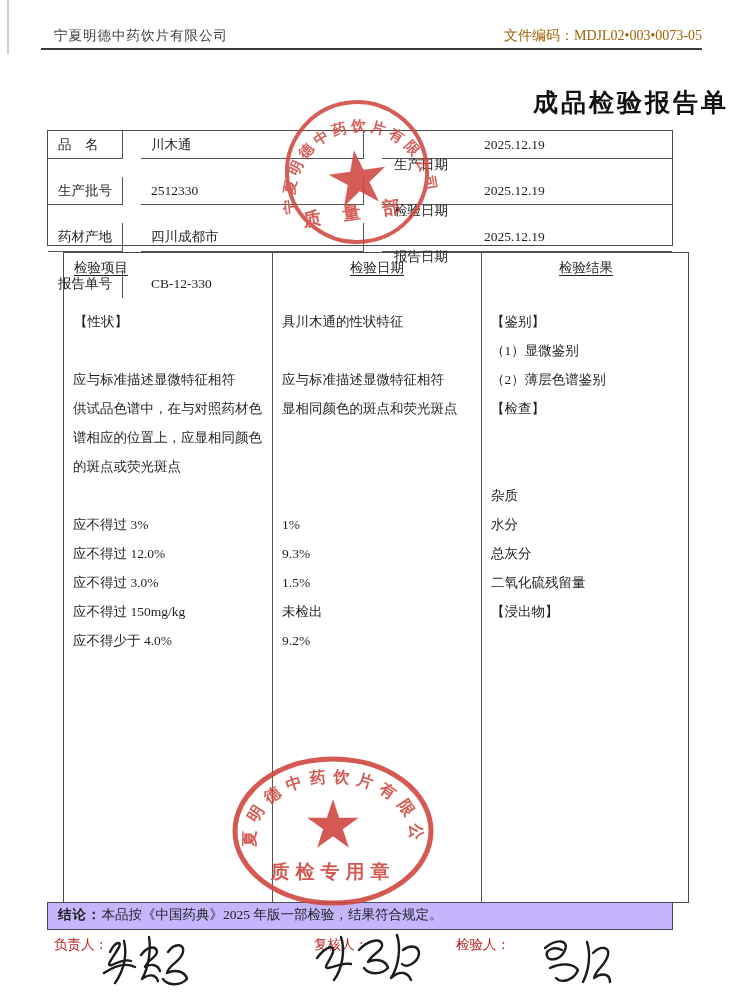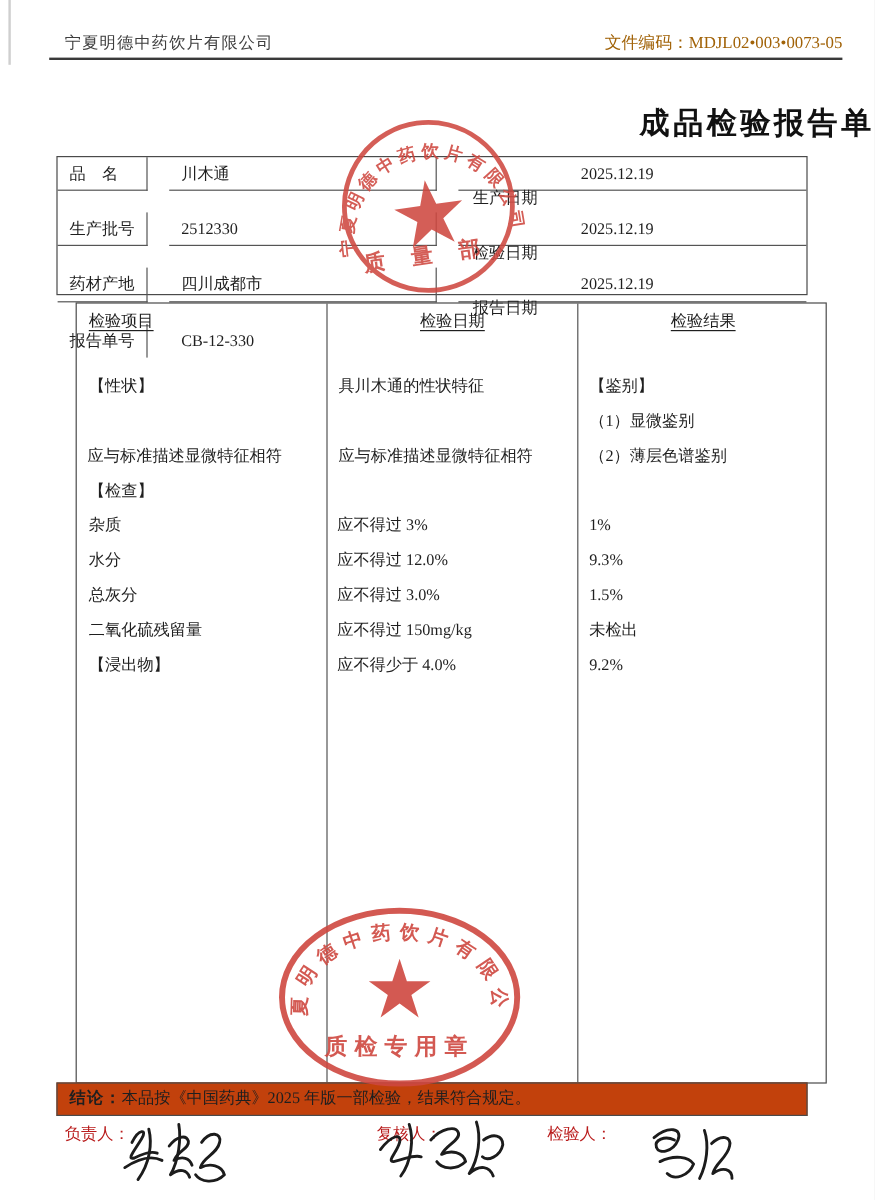--- a/index.html
+++ b/index.html
@@ -45,21 +45,21 @@
   .ig-head { height:54px; padding-top:7px; line-height:20px; }
   .ig-head span { text-decoration:underline; text-underline-offset:3px; }
   .ig-head.c1 { text-align:left; padding-left:10px; }
   .ig-head.c2, .ig-head.c3 { text-align:center; }
   .c1 { padding:0 6px 0 10px; }
   .c2 { padding:0 8px 0 9px; }
   .c3 { padding:0 6px 0 10px; }
   
   .conclusion {
     position:absolute; left:47px; top:902px; width:626px; height:28px;
-    box-sizing:border-box; border:1.6px solid #4a4a4a; background:#c2410c;
+    box-sizing:border-box; border:1.6px solid #4a4a4a; background:#c4b5fd;
     font-size:13.5px; line-height:24px; padding-left:10px;
   }
   .conclusion b { letter-spacing:1px; }
   
   .sig-label { position:absolute; top:936px; font-size:13.5px; color:#b91c1c; }
   .sl1 { left:54px; } .sl2 { left:266px;margin-left:48px; } .sl3 { left:456px; }
   .sig-svg { position:absolute; }
   .sg1 { left:96px;  top:928px; }
   .sg2 { left:310px; top:923px; }
   .sg3 { left:535px; top:932px; }
@@ -111,20 +111,22 @@
 
       <div class="c1">【鉴别】</div>
       <div class="c2"></div>
       <div class="c3"></div>
 
       <div class="c1">（1）显微鉴别</div>
       <div class="c2">应与标准描述显微特征相符</div>
       <div class="c3">应与标准描述显微特征相符</div>
 
       <div class="c1">（2）薄层色谱鉴别</div>
+      <div class="c2">供试品色谱中，在与对照药材色谱相应的位置上，应显相同颜色的斑点或荧光斑点</div>
+      <div class="c3">显相同颜色的斑点和荧光斑点</div>
 
       <div class="c1">【检查】</div>
       <div class="c2"></div>
       <div class="c3"></div>
 
       <div class="c1">杂质</div>
       <div class="c2">应不得过 3%</div>
       <div class="c3">1%</div>
 
       <div class="c1">水分</div>

